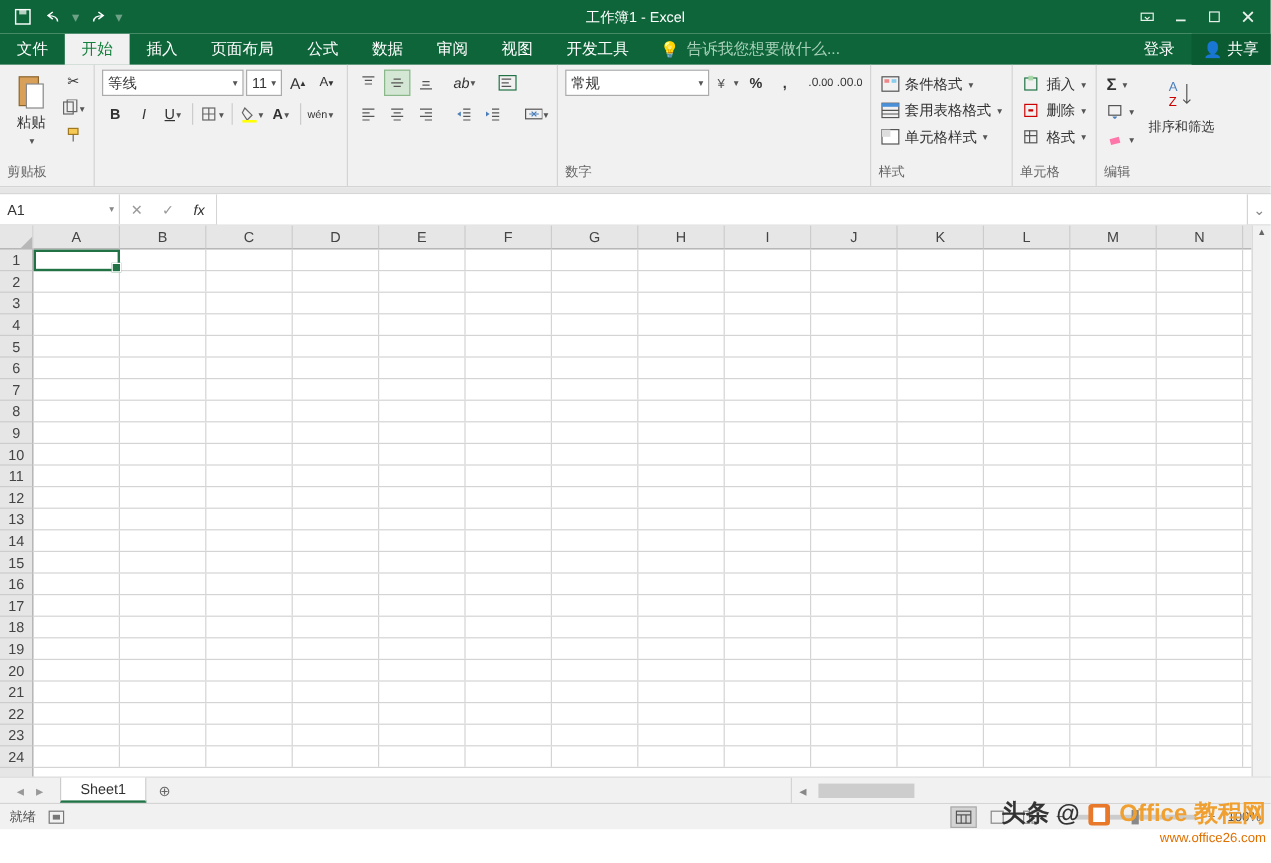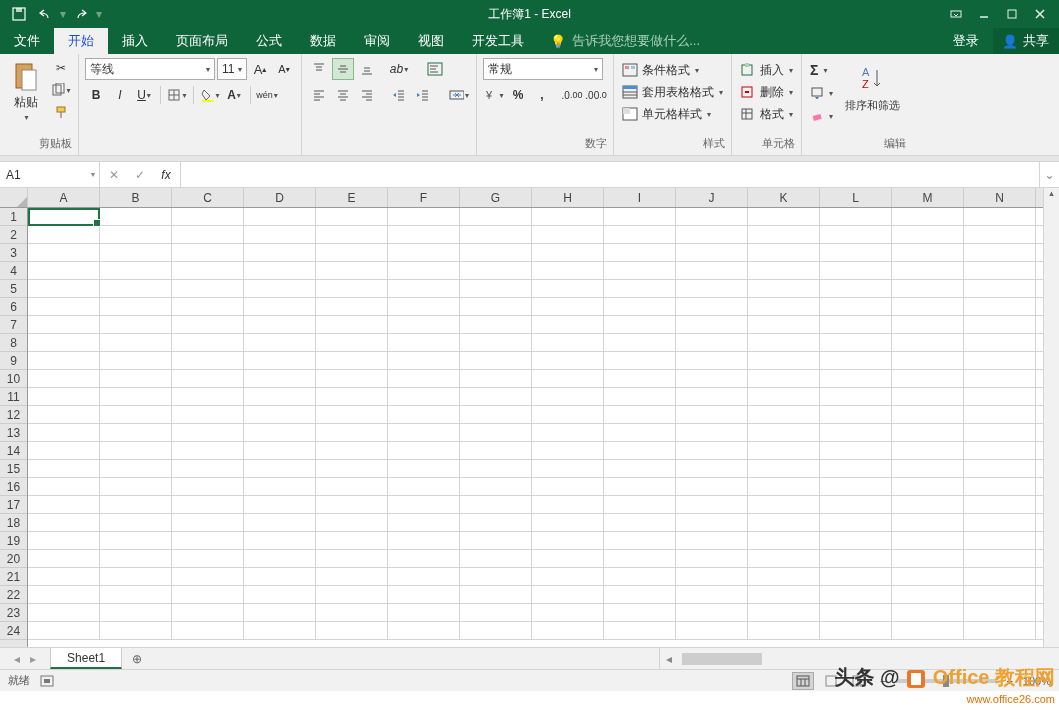--- a/index.html
+++ b/index.html
@@ -10,38 +10,38 @@
     .qat { display: flex; align-items: center; gap: 4px; padding-left: 8px; }
     .qat-btn { width: 22px; height: 22px; display: flex; align-items: center; justify-content: center; cursor: pointer; }
     .qat-sep { color: rgba(255,255,255,0.4); }
     .app-title { position: absolute; left: 50%; transform: translateX(-50%); font-size: 12px; }
     .win-controls { margin-left: auto; display: flex; gap: 14px; padding-right: 12px; }
     .win-btn { width: 14px; height: 14px; display: flex; align-items: center; justify-content: center; cursor: pointer; opacity: 0.9; }
 
     
     .ribbon-tabs { height: 26px; background: #0e6539; display: flex; align-items: stretch; color: #fff; font-size: 13px; }
     .rtab { padding: 0 14px; display: flex; align-items: center; cursor: pointer; }
-    .rtab.active { background: #f1f1f1; color: #1d4ed8; }
+    .rtab.active { background: #f1f1f1; color: #15803d; }
     .tell-me { display: flex; align-items: center; color: #a7d0ba; gap: 6px; padding-left: 12px; }
     .ribbon-right { margin-left: auto; display: flex; align-items: stretch; }
     .share-btn { background: #0a5a32; padding: 0 10px; display: flex; align-items: center; gap: 4px; }
 
     
     .ribbon { height: 102px; background: #f1f1f1; border-bottom: 1px solid #d4d4d4; display: flex; }
     .group { border-right: 1px solid #d4d4d4; display: flex; flex-direction: column; padding: 4px 6px 0 6px; }
     .group-content { flex: 1; display: flex; align-items: flex-start; gap: 4px; }
-    .group-label { text-align: right; font-size: 11px; color: #666; padding: 2px 0 4px 0; position: relative; }
+    .group-label { text-align: left; font-size: 11px; color: #666; padding: 2px 0 4px 0; position: relative; }
     
     .big-btn { display: flex; flex-direction: column; align-items: center; gap: 2px; padding: 2px 4px; cursor: pointer; }
     .big-btn .icon { width: 32px; height: 32px; display: flex; align-items: center; justify-content: center; }
     .mini-col { display: flex; flex-direction: column; gap: 2px; }
     .mini-btn { width: 22px; height: 20px; display: flex; align-items: center; justify-content: center; cursor: pointer; }
     .row { display: flex; align-items: center; gap: 2px; }
     .font-combo { height: 22px; border: 1px solid #ababab; background: #fff; display: flex; align-items: center; padding: 0 4px; font-size: 12px; }
-    .font-name { width: 130px; }
+    .font-name { width: 118px; }
     .font-size { width: 30px; }
     .combo-arrow { margin-left: auto; font-size: 8px; color: #555; }
     .sq-btn { width: 22px; height: 22px; display: flex; align-items: center; justify-content: center; cursor: pointer; border: 1px solid transparent; }
     .sq-btn.sel { background: #d4e6d4; border: 1px solid #8ab88a; }
     .dd-arrow { font-size: 8px; color: #555; margin-left: 1px; }
     .wide-combo { width: 120px; }
     .label-btn { height: 20px; display: flex; align-items: center; gap: 4px; padding: 0 2px; cursor: pointer; font-size: 12px; }
     .vbig-btn { display: flex; flex-direction: column; align-items: center; gap: 2px; padding: 2px 6px; cursor: pointer; }
     .vbig-btn .icon { width: 32px; height: 36px; display: flex; align-items: center; justify-content: center; }
 
@@ -341,21 +341,21 @@
               <path d="M4 7 L7 7 M9 7 L12 7" stroke="#4a7ebb"></path>
               <path d="M6 5 L8 7 L6 9 M10 5 L8 7 L10 9" fill="none" stroke="#4a7ebb"></path>
             </svg>
             <span class="dd-arrow">▾</span>
           </div>
       </div>
     </div>
   </div>
 
   <div class="group">
-    <div class="group-content" style="flex-direction:column; gap:4px;">
+    <div class="group-content" style="flex-direction:row; gap:4px;">
       <div class="font-combo wide-combo">
           <span>常规</span>
           <span class="combo-arrow">▾</span>
         </div>
       <div class="row">
         <div class="sq-btn">
             <svg width="14" height="14">
               <text x="2" y="11" font-size="11" fill="#555">¥</text>
             </svg>
             <span class="dd-arrow">▾</span>

